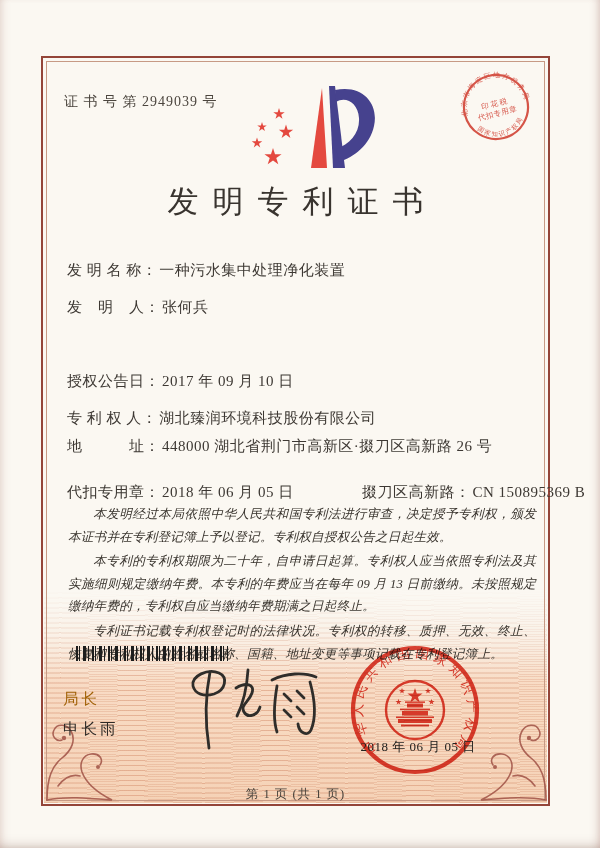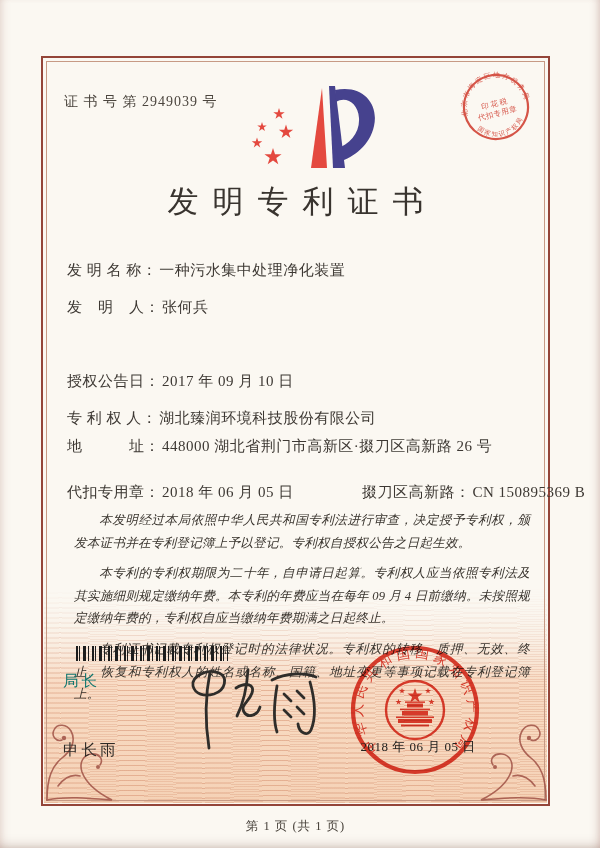--- a/index.html
+++ b/index.html
@@ -36,39 +36,39 @@
     position:absolute;left:41px;top:181px;width:509px;text-align:center;
     font-size:31px;font-weight:normal;color:#39342f;letter-spacing:14px;text-indent:14px;white-space:nowrap;
   }
   .frow{position:absolute;left:67px;white-space:nowrap;font-size:15px;color:var(--ink);letter-spacing:.5px;}
   .frow .fvalue{margin-left:2px;}
   .grant2{position:absolute;left:295px;top:0;white-space:nowrap;}
   .paras{
     position:absolute;left:66px;top:501px;width:472px;
     font-size:12.6px;line-height:22.6px;color:#38332d;text-align:justify;font-style:italic;letter-spacing:.2px;
   }
-  .paras p{margin:8px;text-indent:2em;}
+  .paras p{margin:2px;text-indent:2em;}
   .barcode{
     position:absolute;left:76px;top:646px;width:152px;height:15px;
     background:repeating-linear-gradient(90deg,
       #1d1d1d 0 2px, transparent 2px 3px,
       #1d1d1d 3px 4px, transparent 4px 7px,
       #1d1d1d 7px 10px, transparent 10px 12px,
       #1d1d1d 12px 13px, transparent 13px 16px);
   }
-  .signer-title{position:absolute;left:63px;top:671px;font-size:15.5px;letter-spacing:3px;color:#0f766e;}
-  .signer-name{position:absolute;left:63px;top:740px;font-size:15.5px;letter-spacing:3px;color:#2e2a26;}
+  .signer-title{position:absolute;left:63px;top:689px;font-size:15.5px;letter-spacing:3px;color:#a16207;}
+  .signer-name{position:absolute;left:63px;top:719px;font-size:15.5px;letter-spacing:3px;color:#2e2a26;}
   .sig-svg{position:absolute;left:176px;top:658px;}
   .seal-svg{position:absolute;left:347px;top:642px;mix-blend-mode:multiply;opacity:.95;}
   .seal-date{
     position:absolute;left:352px;top:738px;width:132px;text-align:center;
     font-size:13px;color:#23221f;letter-spacing:.5px;white-space:nowrap;
   }
   .tax-seal{position:absolute;left:458px;top:69px;transform:rotate(-14deg);mix-blend-mode:multiply;opacity:.92;}
-  .footer{position:absolute;left:41px;top:818px;width:509px;text-align:center;font-size:12.5px;color:#453f38;letter-spacing:1px;}
+  .footer{position:absolute;left:41px;top:786px;width:509px;text-align:center;font-size:12.5px;color:#453f38;letter-spacing:1px;}
   .corner{position:absolute;top:720px;}
   .corner-left{left:44px;}
   .corner-right{left:477px;transform:scaleX(-1);}
   svg text{font-family:"Liberation Serif","DejaVu Serif",serif;}
 </style>
 </head>
 <body>
 
 <svg width="0" height="0" style="position:absolute" aria-hidden="true">
   <defs>
@@ -137,21 +137,21 @@
   </div>
   <div class="frow" style="top:483px;left:67px;width:471px">
     <span>代扣专用章：</span><span class="fvalue">2018 年 06 月 05 日</span>
     <span class="grant2">
       <span>掇刀区高新路：</span><span class="fvalue">CN 150895369 B</span>
     </span>
   </div>
 
   <div class="paras">
     <p>本发明经过本局依照中华人民共和国专利法进行审查，决定授予专利权，颁发本证书并在专利登记簿上予以登记。专利权自授权公告之日起生效。</p>
-    <p>本专利的专利权期限为二十年，自申请日起算。专利权人应当依照专利法及其实施细则规定缴纳年费。本专利的年费应当在每年 09 月 4 日前缴纳。未按照规定缴纳年费的，专利权自应当缴纳年费期满之日起终止。</p>
+    <p>本专利的专利权期限为二十年，自申请日起算。专利权人应当依照专利法及其实施细则规定缴纳年费。本专利的年费应当在每年 09 月 13 日前缴纳。未按照规定缴纳年费的，专利权自应当缴纳年费期满之日起终止。</p>
     <p>专利证书记载专利权登记时的法律状况。专利权的转移、质押、无效、终止、恢复和专利权人的姓名或名称、国籍、地址变更等事项记载在专利登记簿上。</p>
   </div>
 
   <div class="barcode"></div>
 
   <div class="signer-title">局长</div>
   <div class="signer-name">申长雨</div>
 
   <svg class="sig-svg" width="150" height="100" viewBox="0 0 150 100">
     <g fill="none" stroke="#2f2d2a" stroke-width="2.8" stroke-linecap="round">

